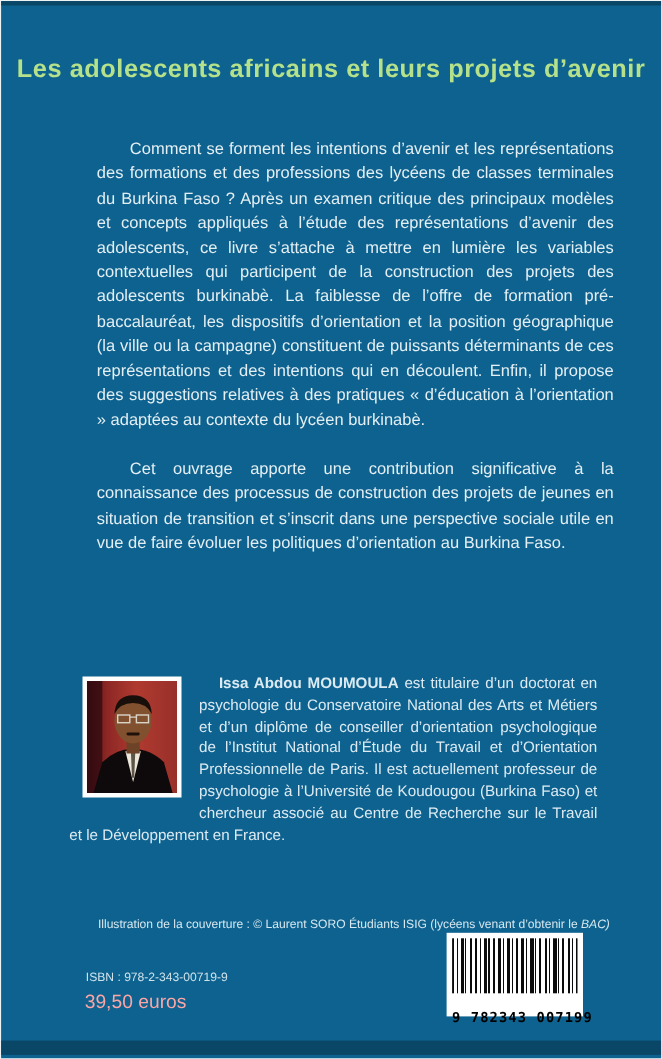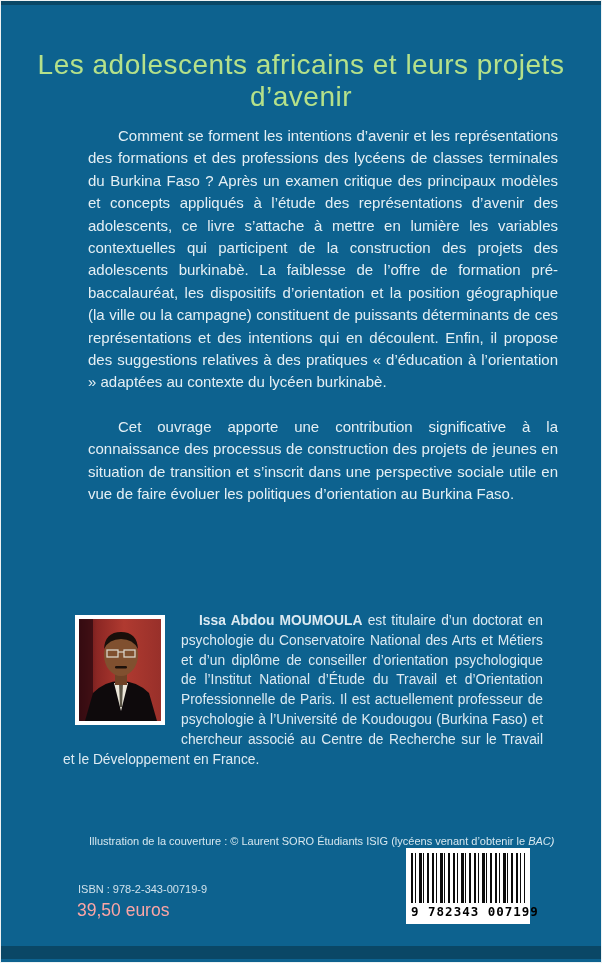--- a/index.html
+++ b/index.html
@@ -29,22 +29,22 @@
     height: 13px;
     background: #0a4766;
   }
   .title {
     position: absolute;
     top: 48px;
     left: 0;
     width: 100%;
     margin: 0;
     text-align: center;
-    font-size: 28px;
-    font-weight: normal;
+    font-size: 23px;
+    font-weight: bold;
     letter-spacing: 0.5px;
     color: #b5e18a;
   }
   .synopsis {
     position: absolute;
     top: 124px;
     left: 87px;
     width: 470px;
     color: #e4eff4;
     font-size: 15px;
@@ -107,21 +107,21 @@
     height: 50px;
     background-color: #ffffff;
     background-image: repeating-linear-gradient(90deg,
       #0b0b0b 0px, #0b0b0b 2px, #ffffff 2px, #ffffff 4px,
       #0b0b0b 4px, #0b0b0b 5px, #ffffff 5px, #ffffff 8px,
       #0b0b0b 8px, #0b0b0b 11px, #ffffff 11px, #ffffff 12px,
       #0b0b0b 12px, #0b0b0b 13px, #ffffff 13px, #ffffff 16px,
       #0b0b0b 16px, #0b0b0b 18px, #ffffff 18px, #ffffff 21px);
   }
   .barcode-number {
-    margin-top: 1px;
+    margin-top: 14px;
     text-align: center;
     color: #000000;
     font-family: "DejaVu Sans Mono", monospace;
     font-size: 12.5px;
     font-weight: bold;
     letter-spacing: 1px;
     white-space: nowrap;
   }
   .isbn {
     position: absolute;

